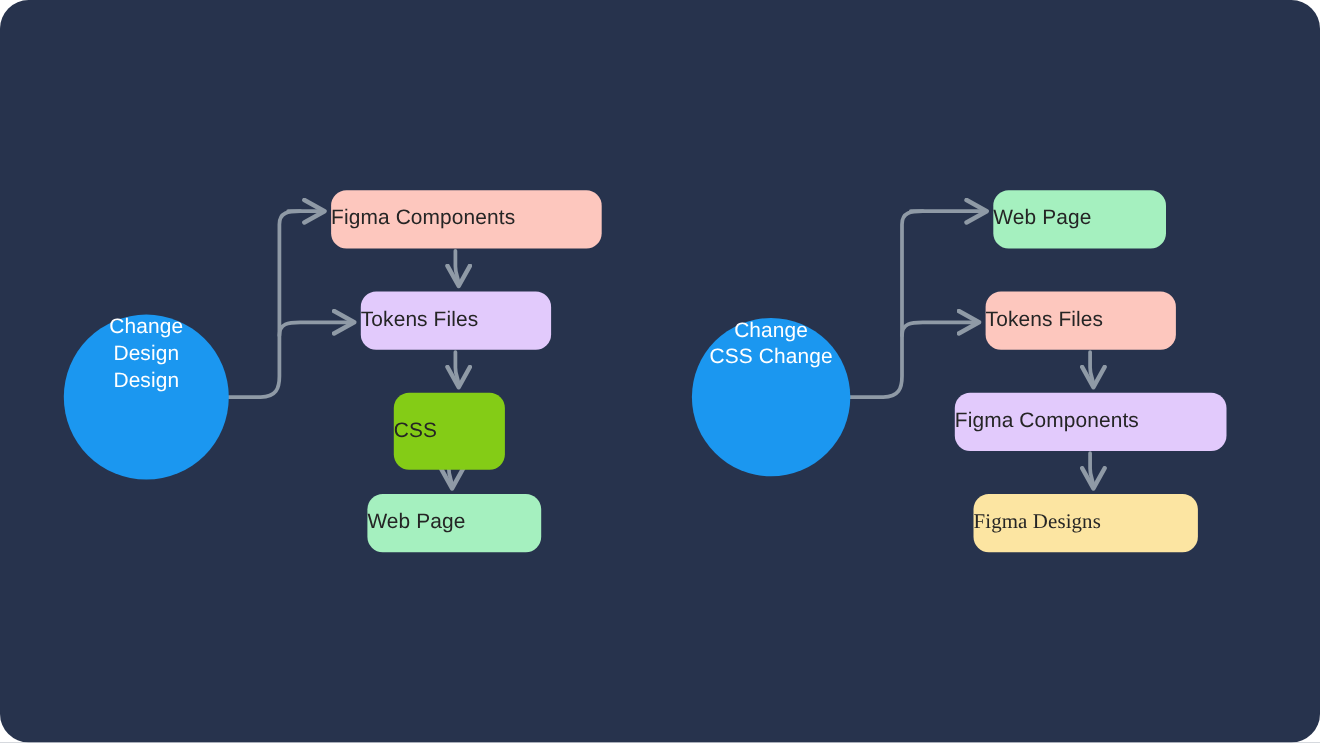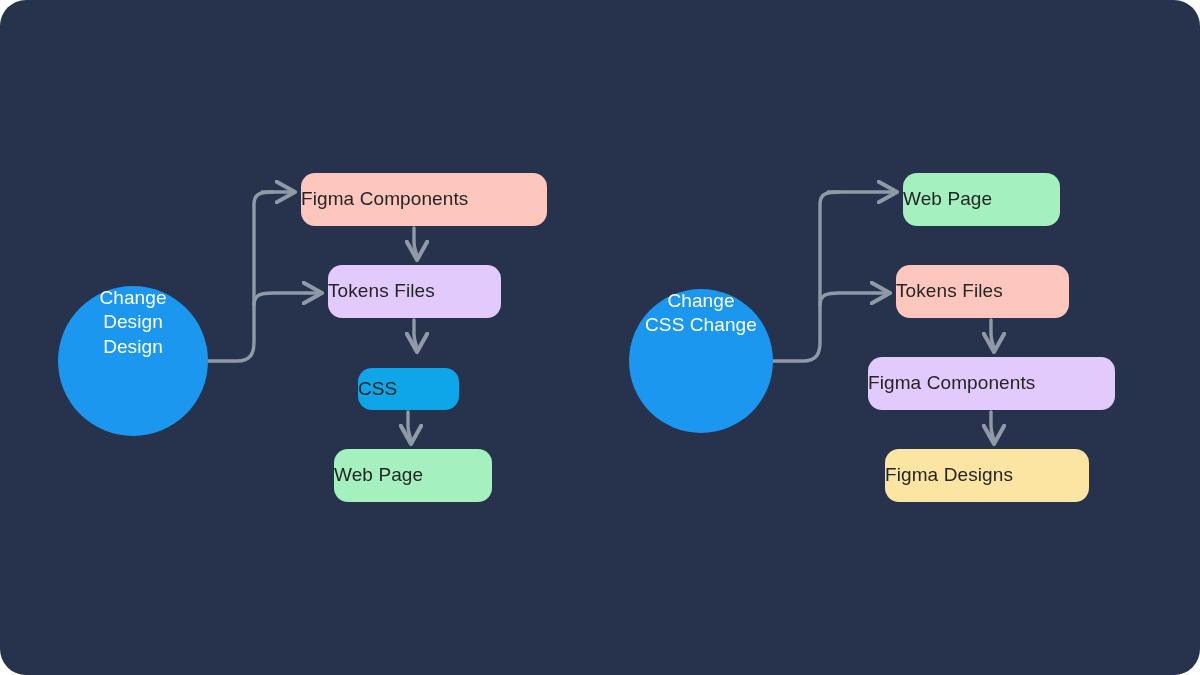--- a/index.html
+++ b/index.html
@@ -103,21 +103,21 @@
     </div>
 
     <div class="node box" style="left:301px; top:173px; width:246px; height:53px; background:#fdc7be;">
       <span>Figma Components</span>
     </div>
 
     <div class="node box" style="left:328px; top:265px; width:173px; height:53px; background:#e2cafc;">
       <span>Tokens Files</span>
     </div>
 
-    <div class="node box" style="left:358px; top:357px; width:101px; height:42px; background:#0ea5e9;margin-top:11px;">
+    <div class="node box" style="left:358px; top:357px; width:101px; height:70px; background:#84cc16;">
       <span>CSS</span>
     </div>
 
     <div class="node box" style="left:334px; top:449px; width:158px; height:53px; background:#a5f0bf;">
       <span>Web Page</span>
     </div>
 
     <div class="node circle" style="left:629px; top:289px; width:144px; height:144px; background:#1b97f0;">
       <span class="line">Change</span>
       <span class="line">CSS Change</span>
@@ -128,18 +128,18 @@
     </div>
 
     <div class="node box" style="left:896px; top:265px; width:173px; height:53px; background:#fdc7be;">
       <span>Tokens Files</span>
     </div>
 
     <div class="node box" style="left:868px; top:357px; width:247px; height:53px; background:#e2cafc;">
       <span>Figma Components</span>
     </div>
 
-    <div class="node box" style="left:885px; top:449px; width:204px; height:53px; background:#fce5a2;">
+    <div class="node box" style="left:885px; top:449px; width:204px; height:53px; background:#fce5a2;font-family:Liberation Serif, serif;">
       <span>Figma Designs</span>
     </div>
 
   </div>
 </div>
 
 </body></html>

